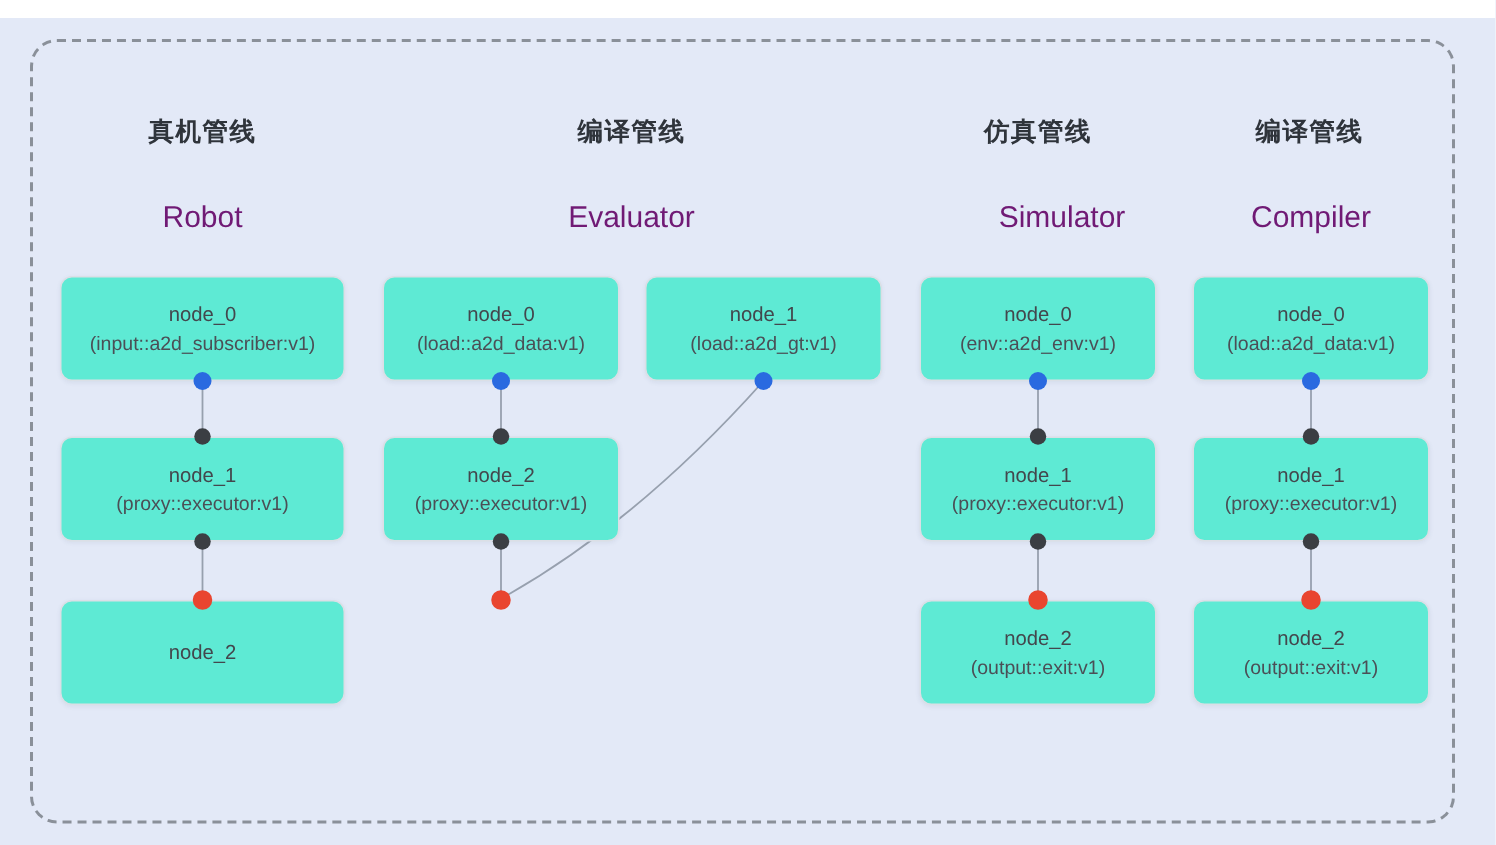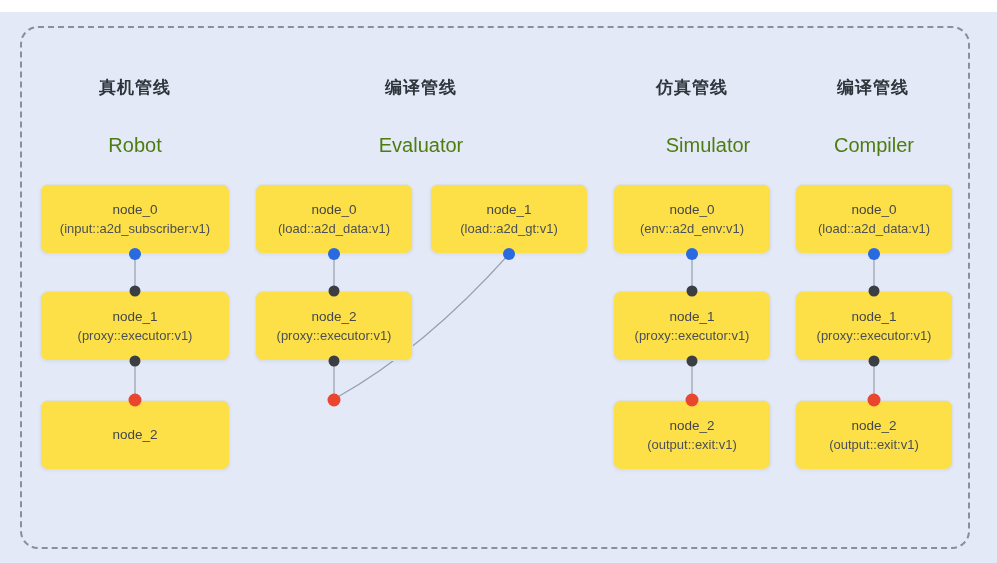--- a/index.html
+++ b/index.html
@@ -33,29 +33,29 @@
     color:#2f343b;
     letter-spacing:1px;
     z-index:2;
     white-space:nowrap;
   }
   .en-title {
     position:absolute;
     top:122px;
     transform:translateX(-50%);
     font-size:20px;
-    color:#4d7c0f;
+    color:#701a75;
     z-index:2;
     white-space:nowrap;
   }
   .node {
     position:absolute;
     height:70px;
     box-sizing:border-box;
-    background:#fde047;
+    background:#5eead4;
     border:1px solid #dbdfe6;
     border-radius:8px;
     box-shadow:0 1px 3px rgba(70,85,120,0.08);
     display:flex;
     flex-direction:column;
     align-items:center;
     justify-content:center;
     gap:3px;
     z-index:2;
   }

